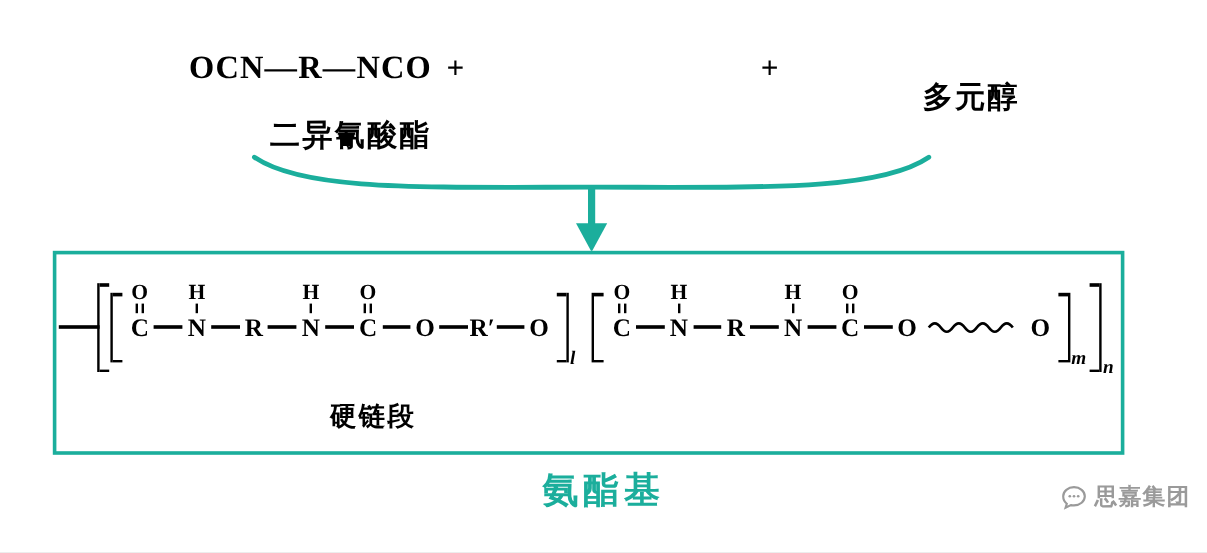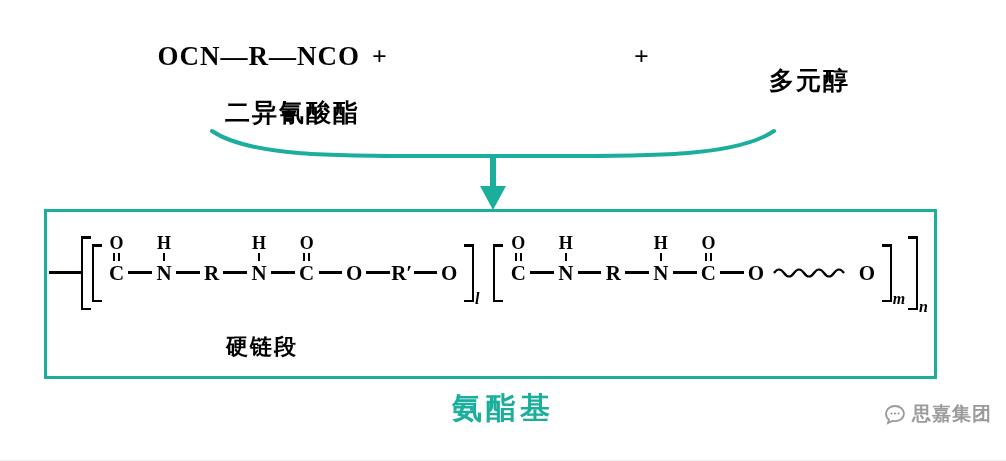--- a/index.html
+++ b/index.html
@@ -53,21 +53,21 @@
   .brk.outer{height:74px;margin-top:2px;}
   .brk.open{border-left:2.5px solid #000;}
   .brk.close{border-right:2.5px solid #000;}
   .brk::before,.brk::after{content:"";position:absolute;height:2.5px;width:8px;background:#000;}
   .brk::before{top:0;}
   .brk::after{bottom:0;}
   .brk.open::before,.brk.open::after{left:0;}
   .brk.close::before,.brk.close::after{right:0;}
   .chain-sub{font-size:16px;font-weight:700;font-style:italic;margin-top:56px;margin-left:1px;margin-right:2px;}
   .chain-sub.big{margin-top:64px;}
-  .seg-label{position:absolute;top:120px;width:170px;text-align:center;font-size:22px;font-weight:700;font-family:"Liberation Sans",sans-serif;letter-spacing:2px;}
+  .seg-label{position:absolute;top:120px;width:170px;text-align:right;font-size:22px;font-weight:700;font-family:"Liberation Sans",sans-serif;letter-spacing:2px;}
   #seg-label-hard{left:130px;}
   #seg-label-soft{left:530px;}
   
   .caption{
     position:absolute;left:0;right:0;top:388px;text-align:center;
     font-size:30px;font-weight:700;letter-spacing:4px;color:var(--teal);
     font-family:"Liberation Sans",sans-serif;
   }
   
   .watermark{

